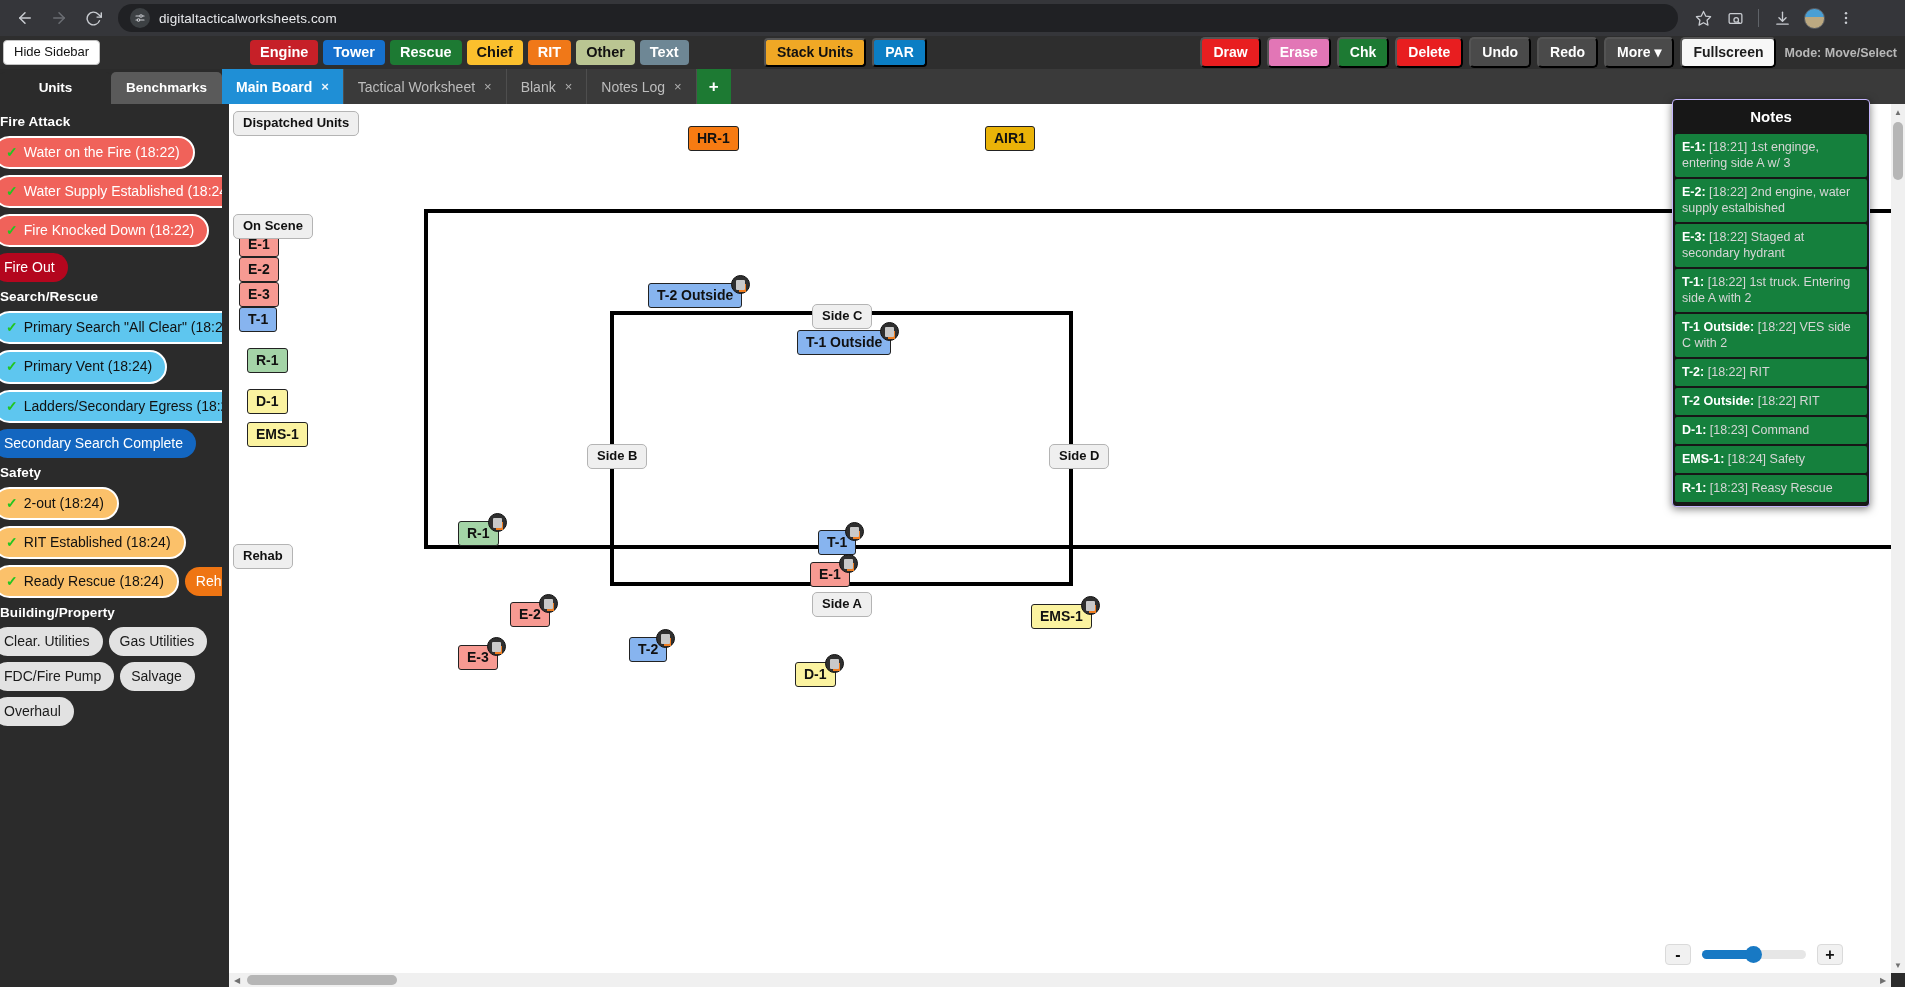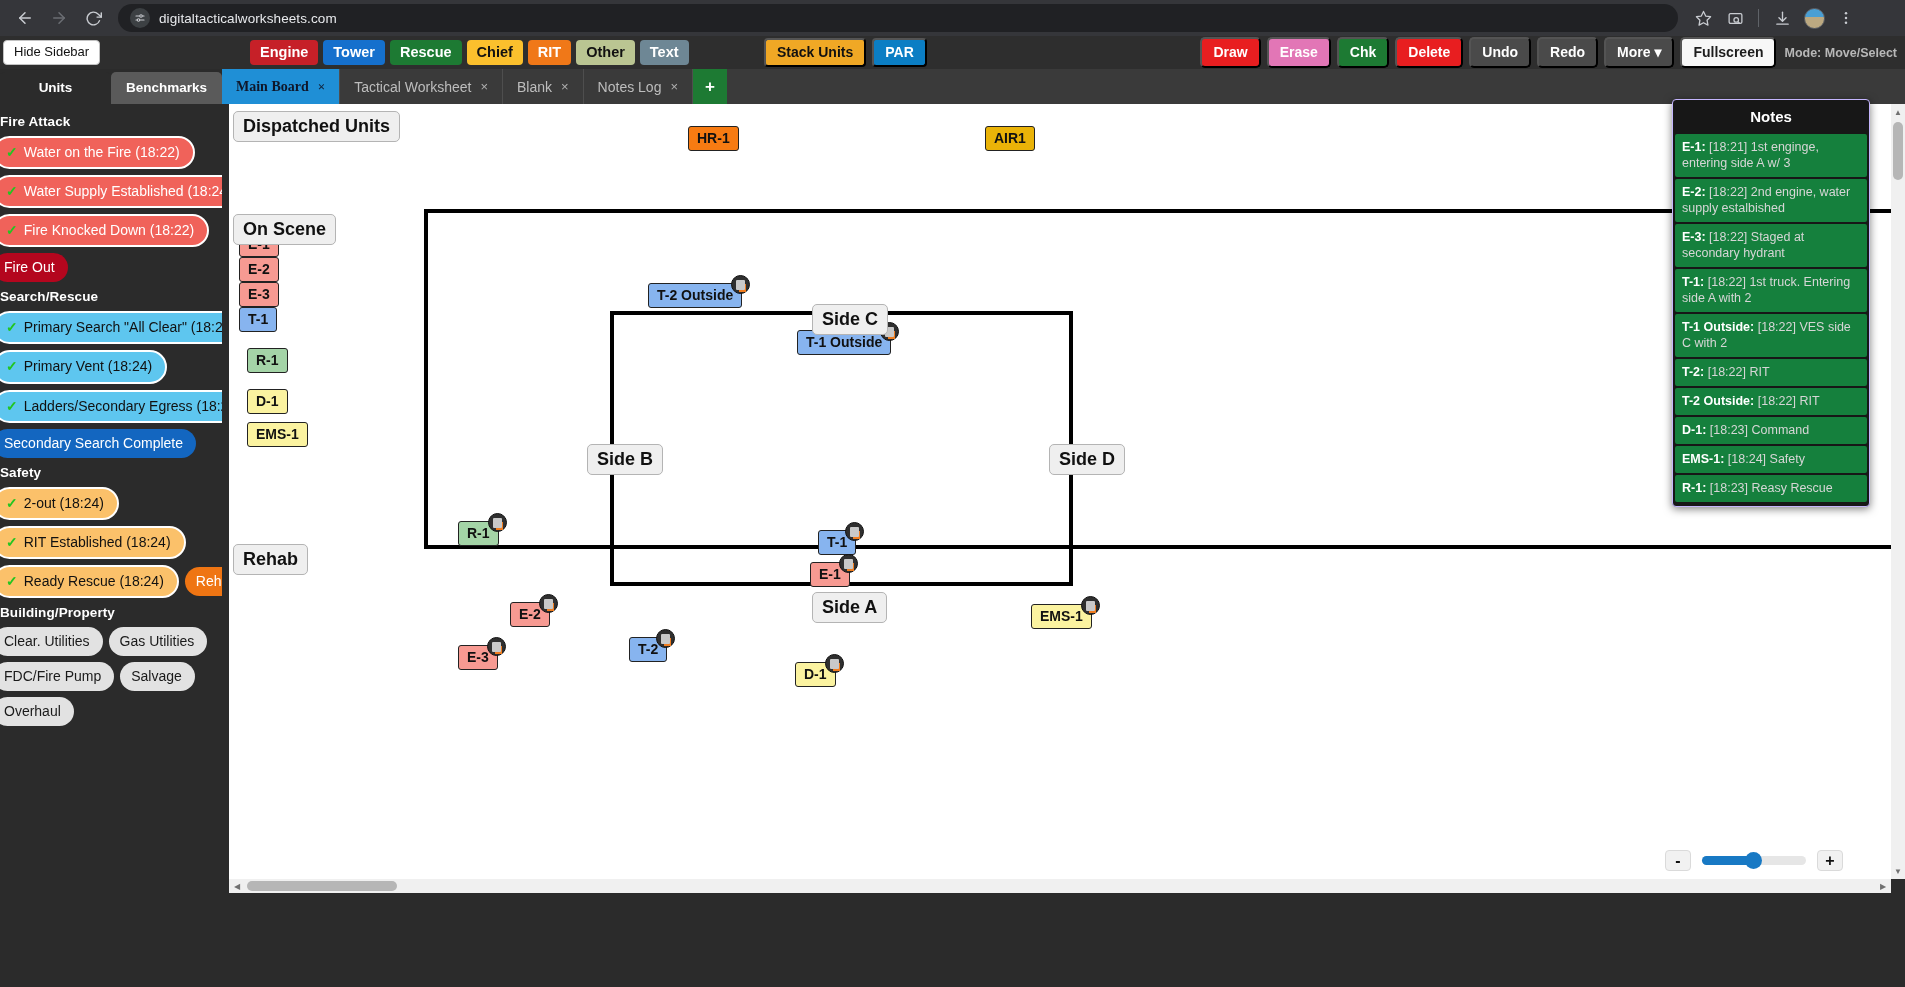--- a/index.html
+++ b/index.html
@@ -95,30 +95,30 @@
   }
   .side-tab.active { background:#2b2b2b; }
   .side-tab.inactive { background:#5a5a5a; }
 
   .board-tabs { flex:1; display:flex; align-items:stretch; background:#3a3a3a; }
   .board-tab {
     display:flex; align-items:center; gap:9px;
     padding: 0 14px; font-size:14px; color:#bdbdbd;
     border-right:1px solid #4e4e4e;
   }
-  .board-tab.active { background:#1f8fd6; color:#0f172a; font-weight:bold;font-family:Liberation Serif, serif; }
+  .board-tab.active { background:#1f8fd6; color:#ffffff; font-weight:bold; }
   .board-tab .x { font-size:13px; opacity:.9; }
   .tab-add {
     background:#1d7a33; color:#fff; width:34px;
     display:flex; align-items:center; justify-content:center;
     font-size:17px; font-weight:bold;
   }
 
   
-  .main { display:flex; height: 789px; }
+  .main { display:flex; height: 883px; }
 
   
   .sidebar {
     width: 222px; flex:0 0 auto; background:#2b2b2b;
     padding: 6px 0 0 0; overflow:hidden; position:relative;
   }
   .sb-inner { margin-left: -7px; }
   .sb-head {
     color:#fff; font-size:13.5px; font-weight:bold;
     padding: 4px 0 4px 7px; letter-spacing:.1px;
@@ -142,21 +142,21 @@
 
   
   .canvas-wrap { flex:1; position:relative; background:#2b2b2b; }
   .canvas {
     position:absolute; left:7px; top:0; right:14px; bottom:14px;
     background:#ffffff; overflow:hidden;
   }
   .zone-label {
     position:absolute; background:#efefef; color:#111;
     border:1px solid #b4b4b4; border-radius:5px;
-    font-size:18px; font-weight:bold; padding:4px 9px;
+    font-size:13px; font-weight:bold; padding:4px 9px;
     line-height:1.15; white-space:nowrap; z-index:5;
   }
   .divider { position:absolute; background:#000; z-index:1; }
 
   .unit-chip {
     position:absolute; font-size:14px; font-weight:bold; color:#111;
     border:1px solid #222; border-radius:3px;
     padding: 3px 8px; line-height:1.2; white-space:nowrap; z-index:4;
   }
   .u-red   { background:#f79a92; }

